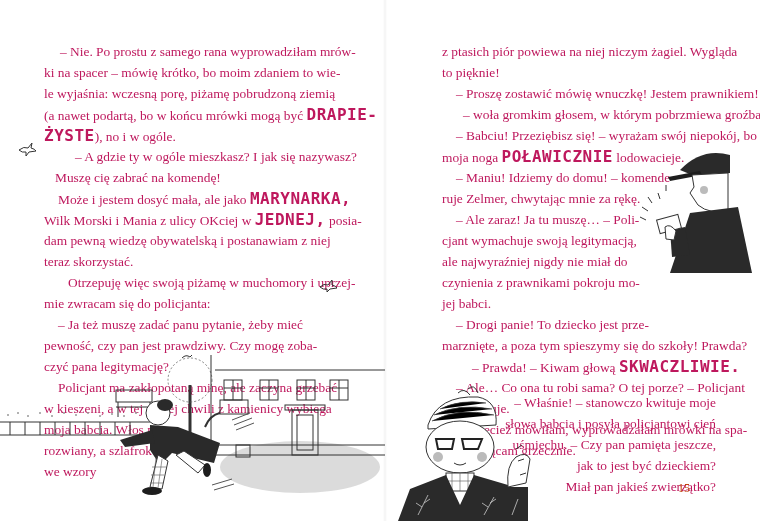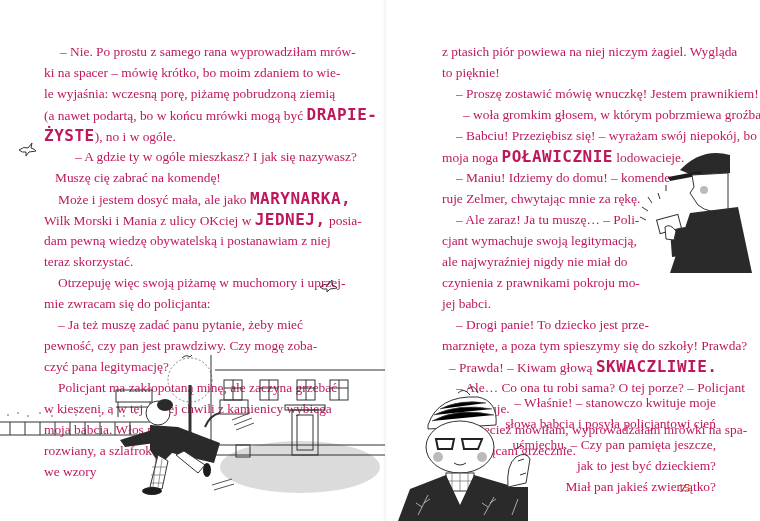--- a/index.html
+++ b/index.html
@@ -31,21 +31,21 @@
   <div class="line just" style="left:44px;top:63px;width:286px;"><span>ki na spacer – mówię krótko, bo moim zdaniem to wie-</span></div>
   <div class="line just" style="left:44px;top:84px;width:286px;"><span>le wyjaśnia: wczesną porę, piżamę pobrudzoną ziemią</span></div>
   <div class="line just" style="left:44px;top:105px;width:286px;"><span>(a nawet podartą, bo w końcu mrówki mogą być </span><span class="sfx">DRAPIE-</span></div>
   <div class="line" style="left:44px;top:126px;"><span class="sfx">ŻYSTE</span><span>), no i w ogóle.</span></div>
   <div class="line" style="left:67px;top:147px;margin-left:8px;"><span>– A gdzie ty w ogóle mieszkasz? I jak się nazywasz?</span></div>
   <div class="line" style="left:55px;top:168px;"><span>Muszę cię zabrać na komendę!</span></div>
   <div class="line just" style="left:58px;top:189px;width:260px;"><span>Może i jestem dosyć mała, ale jako </span><span class="sfx">MARYNARKA,</span></div>
   <div class="line just" style="left:44px;top:210px;width:274px;"><span>Wilk Morski i Mania z ulicy OKciej w </span><span class="sfx">JEDNEJ,</span><span> posia-</span></div>
   <div class="line just" style="left:44px;top:231px;width:274px;"><span>dam pewną wiedzę obywatelską i postanawiam z niej</span></div>
   <div class="line" style="left:44px;top:252px;"><span>teraz skorzystać.</span></div>
-  <div class="line just" style="left:58px;top:273px;width:260px;"><span>Otrzepuję więc swoją piżamę w muchomory i uprzej-</span></div>
+  <div class="line just" style="left:68px;top:273px;width:260px;"><span>Otrzepuję więc swoją piżamę w muchomory i uprzej-</span></div>
   <div class="line" style="left:44px;top:294px;"><span>mie zwracam się do policjanta:</span></div>
   <div class="line" style="left:58px;top:315px;"><span>– Ja też muszę zadać panu pytanie, żeby mieć</span></div>
   <div class="line" style="left:44px;top:336px;"><span>pewność, czy pan jest prawdziwy. Czy mogę zoba-</span></div>
   <div class="line" style="left:44px;top:357px;"><span>czyć pana legitymację?</span></div>
   <div class="line just" style="left:58px;top:378px;width:260px;"><span>Policjant ma zakłopotaną minę, ale zaczyna grzebać</span></div>
   <div class="line just" style="left:44px;top:399px;width:274px;"><span>w kieszeni, a w tej samej chwili z kamienicy wybiega</span></div>
   <div class="line" style="left:44px;top:420px;"><span>moja babcia. Włos ma</span></div>
   <div class="line" style="left:44px;top:441px;"><span>rozwiany, a szlafrok</span></div>
   <div class="line" style="left:44px;top:462px;"><span>we wzory</span></div>
 </div>
@@ -59,21 +59,21 @@
   <div class="line" style="left:442px;top:147px;"><span>moja noga </span><span class="sfx">POŁAWICZNIE</span><span> lodowacieje.</span></div>
   <div class="line" style="left:456px;top:168px;"><span>– Maniu! Idziemy do domu! – komende-</span></div>
   <div class="line" style="left:442px;top:189px;"><span>ruje Zelmer, chwytając mnie za rękę.</span></div>
   <div class="line" style="left:456px;top:210px;"><span>– Ale zaraz! Ja tu muszę… – Poli-</span></div>
   <div class="line" style="left:442px;top:231px;"><span>cjant wymachuje swoją legitymacją,</span></div>
   <div class="line" style="left:442px;top:252px;"><span>ale najwyraźniej nigdy nie miał do</span></div>
   <div class="line" style="left:442px;top:273px;"><span>czynienia z prawnikami pokroju mo-</span></div>
   <div class="line" style="left:442px;top:294px;"><span>jej babci.</span></div>
   <div class="line" style="left:456px;top:315px;"><span>– Drogi panie! To dziecko jest prze-</span></div>
   <div class="line just" style="left:442px;top:336px;width:274px;"><span>marznięte, a poza tym spieszymy się do szkoły! Prawda?</span></div>
-  <div class="line" style="left:449px;top:357px;"><span>– Prawda! – Kiwam głową </span><span class="sfx">SKWACZLIWIE.</span></div>
+  <div class="line" style="left:472px;top:357px;"><span>– Prawda! – Kiwam głową </span><span class="sfx">SKWACZLIWIE.</span></div>
   <div class="line just" style="left:456px;top:378px;width:260px;"><span>– Ale… Co ona tu robi sama? O tej porze? – Policjant</span></div>
   <div class="line" style="left:442px;top:399px;"><span>nie ustępuje.</span></div>
   <div class="line just" style="left:456px;top:420px;width:260px;"><span>– Przecież mówiłam, wyprowadzałam mrówki na spa-</span></div>
   <div class="line" style="left:442px;top:441px;"><span>cer – wtrącam grzecznie.</span></div>
 </div>
 
 <div>
   <div class="line" style="right:44px;top:393px;text-align:right;"><span>– Właśnie! – stanowczo kwituje moje</span></div>
   <div class="line" style="right:44px;top:414px;text-align:right;"><span>słowa babcia i posyła policjantowi cień</span></div>
   <div class="line" style="right:44px;top:435px;text-align:right;"><span>uśmiechu. – Czy pan pamięta jeszcze,</span></div>

